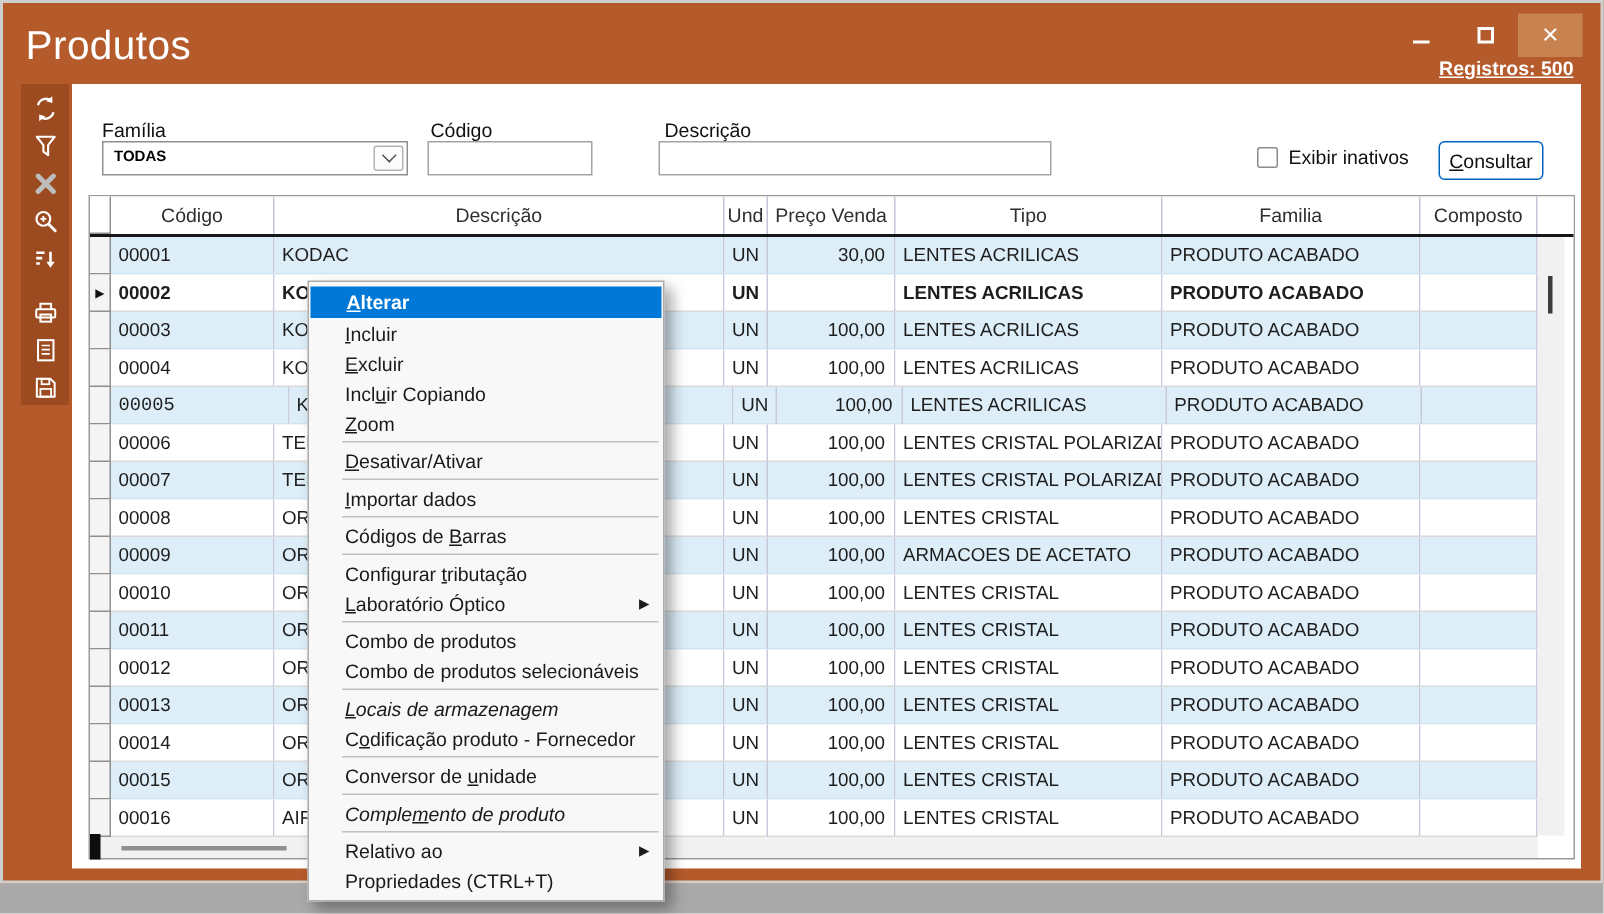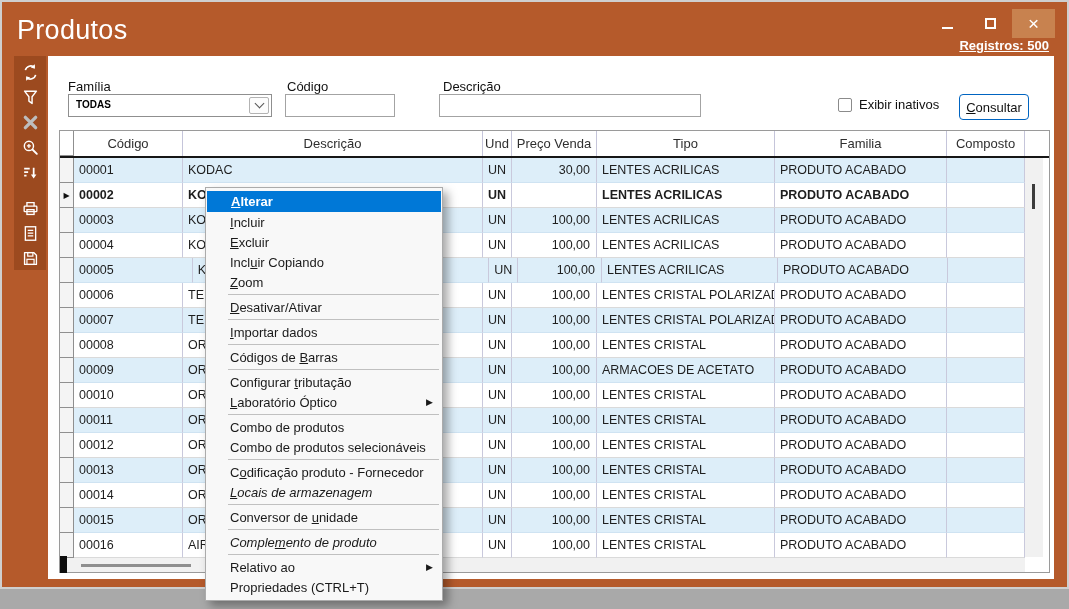--- a/index.html
+++ b/index.html
@@ -268,21 +268,21 @@
           <div class="gcell cl" style="width: 29px;">UN</div>
           <div class="gcell cr" style="width: 85px;">100,00</div>
           <div class="gcell cl" style="width: 178px;">LENTES ACRILICAS</div>
           <div class="gcell cl" style="width: 172px;">PRODUTO ACABADO</div>
           <div class="gcell " style="width: 78px;"></div>
         </div>
       </div>
       <div class="grow alt">
         <div class="gsel"></div>
         <div class="gbody">
-          <div class="gcell cl" style="width: 120px;">00005</div>
+          <div class="gcell cl" style="width: 120px; font-family: Liberation Mono, monospace;">00005</div>
           <div class="gcell cl" style="width: 300px;">KODA</div>
           <div class="gcell cl" style="width: 29px;">UN</div>
           <div class="gcell cr" style="width: 85px;">100,00</div>
           <div class="gcell cl" style="width: 178px;">LENTES ACRILICAS</div>
           <div class="gcell cl" style="width: 172px;">PRODUTO ACABADO</div>
           <div class="gcell " style="width: 78px;"></div>
         </div>
       </div>
       <div class="grow">
         <div class="gsel"></div>
@@ -463,26 +463,26 @@
       <span class="sub">▶</span>
     </div>
     <div class="msep"></div>
     <div class="mi">
       <span>Combo de produtos</span>
     </div>
     <div class="mi">
       <span>Combo de produtos selecionáveis</span>
     </div>
     <div class="msep"></div>
-    <div class="mi">
-      <span>C<u>o</u>dificação produto - Fornecedor</span>
-    </div>
     <div class="mi it">
       <span><u>L</u>ocais de armazenagem</span>
     </div>
+    <div class="mi">
+      <span>C<u>o</u>dificação produto - Fornecedor</span>
+    </div>
     <div class="msep"></div>
     <div class="mi">
       <span>Conversor de <u>u</u>nidade</span>
     </div>
     <div class="msep"></div>
     <div class="mi it">
       <span>Comple<u>m</u>ento de produto</span>
     </div>
     <div class="msep"></div>
     <div class="mi">

